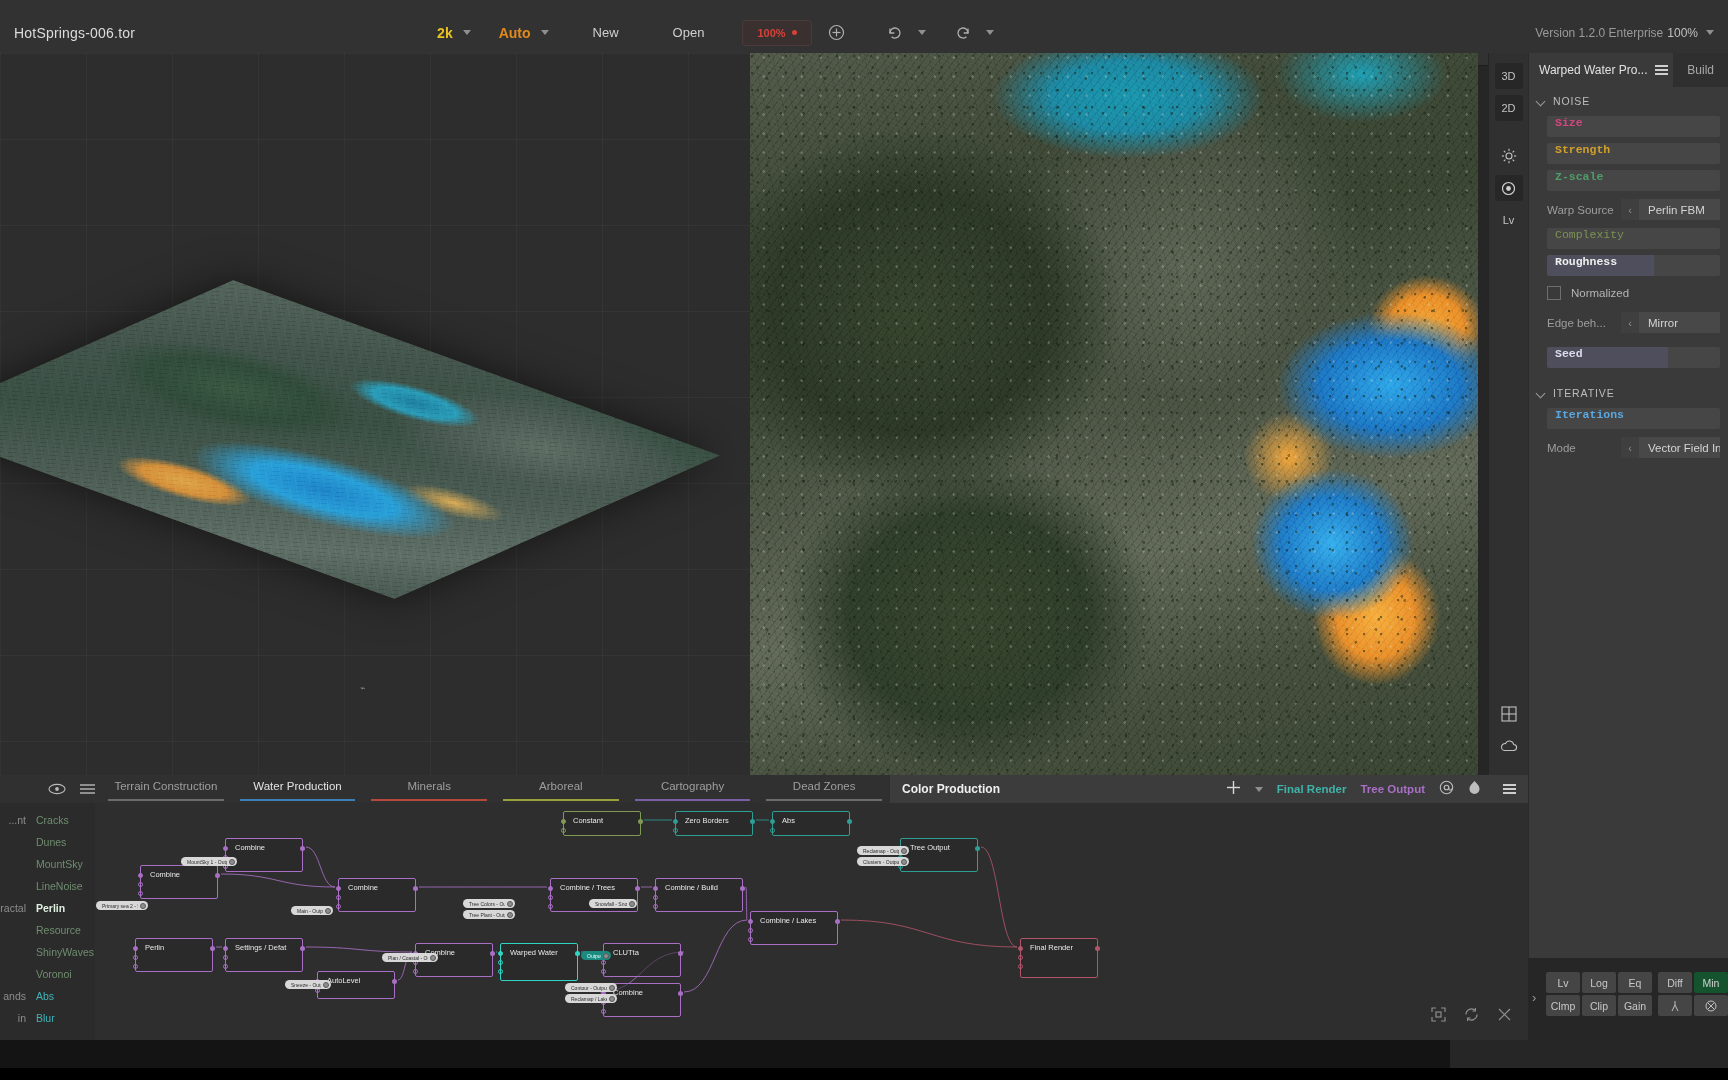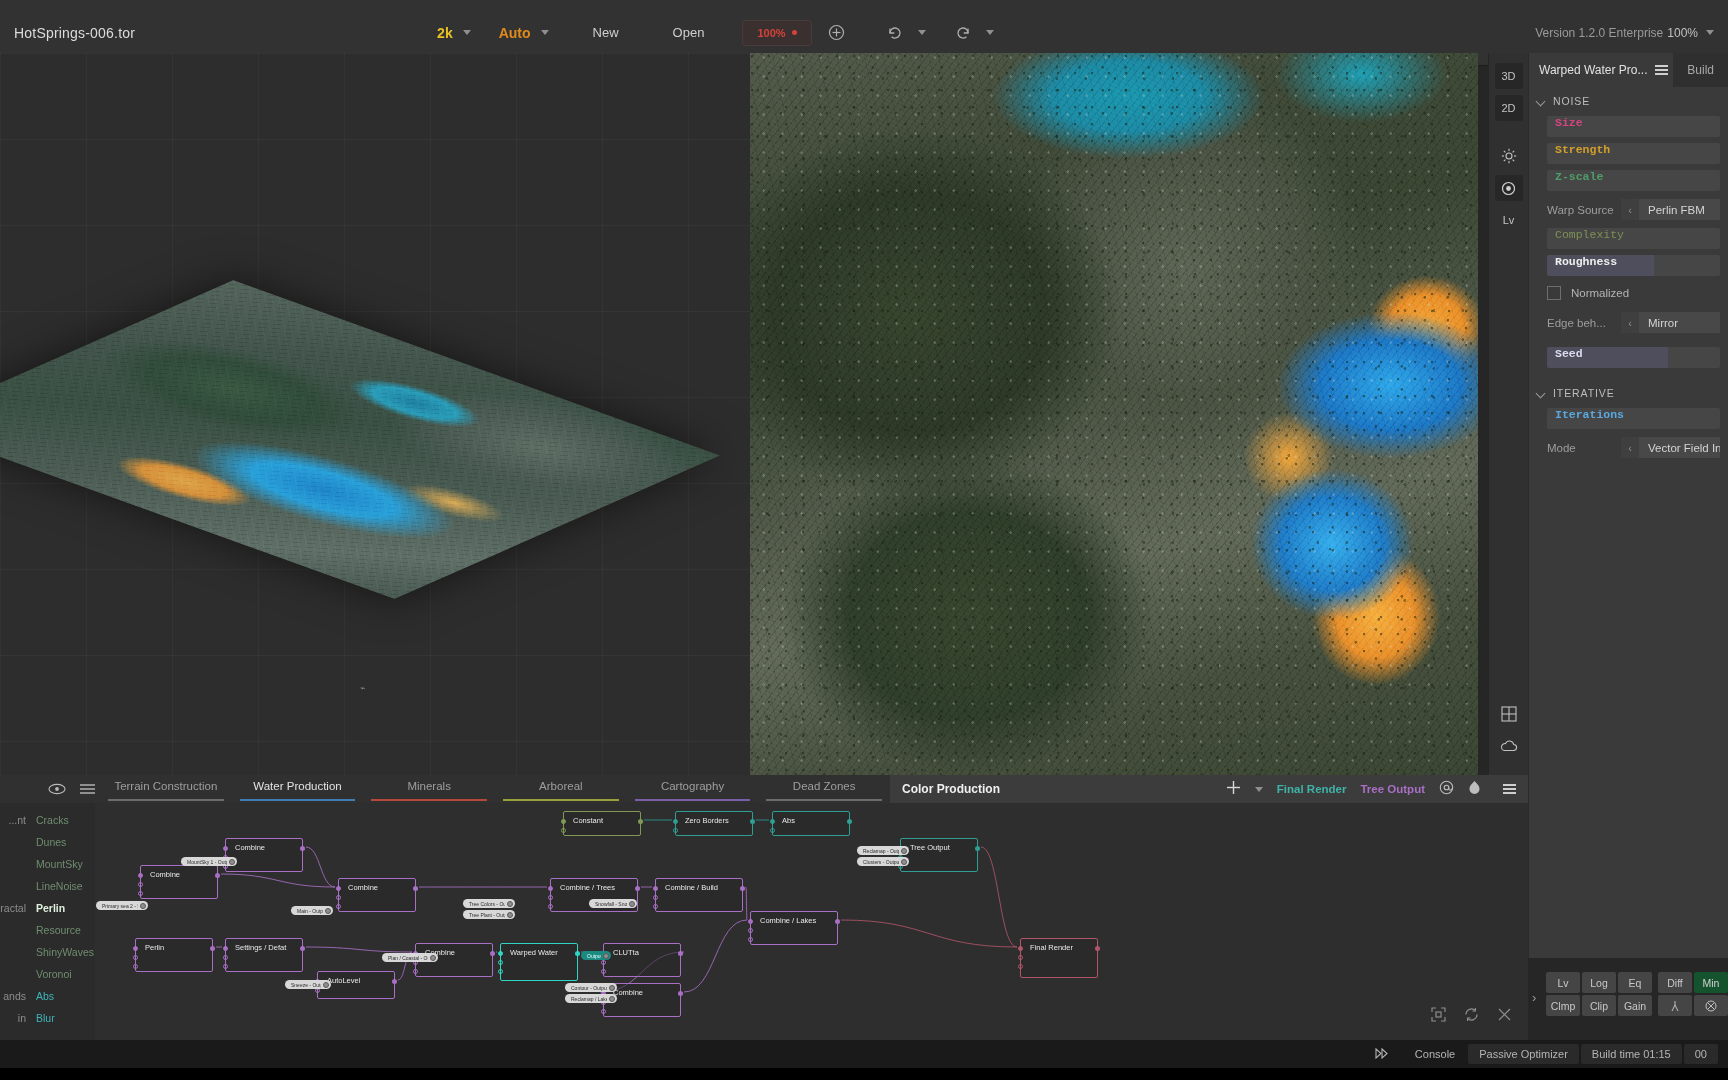--- a/index.html
+++ b/index.html
@@ -843,27 +843,15 @@
           <svg width="15" height="15" viewBox="0 0 15 15">
               <line x1="2" y1="2" x2="13" y2="13" stroke="#8d8d8d" stroke-width="1.2"></line>
               <line x1="13" y1="2" x2="2" y2="13" stroke="#8d8d8d" stroke-width="1.2"></line>
             </svg>
         </span>
       </div>
     </div>
   </div>
 
   <div class="left-black"></div>
-  <div class="statusbar">
-    <span class="sb-item">
-      <svg width="16" height="11" viewBox="0 0 16 11">
-          <path d="M1 1l5 4.5L1 10z" fill="none" stroke="#b4b4b4" stroke-width="1.1"></path>
-          <path d="M7 1l5 4.5L7 10z" fill="none" stroke="#b4b4b4" stroke-width="1.1"></path>
-        </svg>
-    </span>
-    <span class="sb-item">Console</span>
-    <span class="sb-item boxed">Passive Optimizer</span>
-    <span class="sb-item boxed">Build time 01:15</span>
-    <span class="sb-item boxed">00</span>
-  </div>
   <div class="sb-black"></div>
 
 </div>
 
 </body></html>

